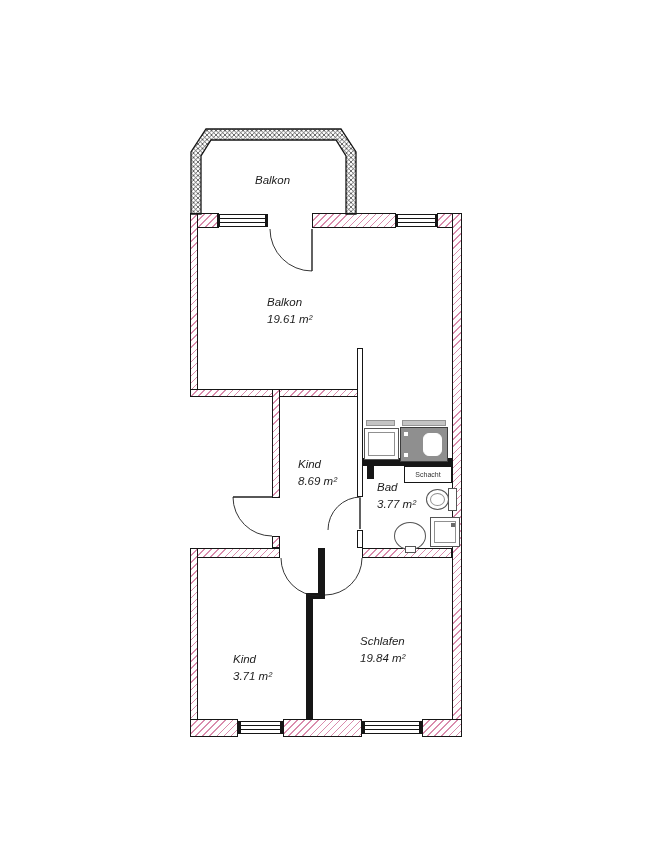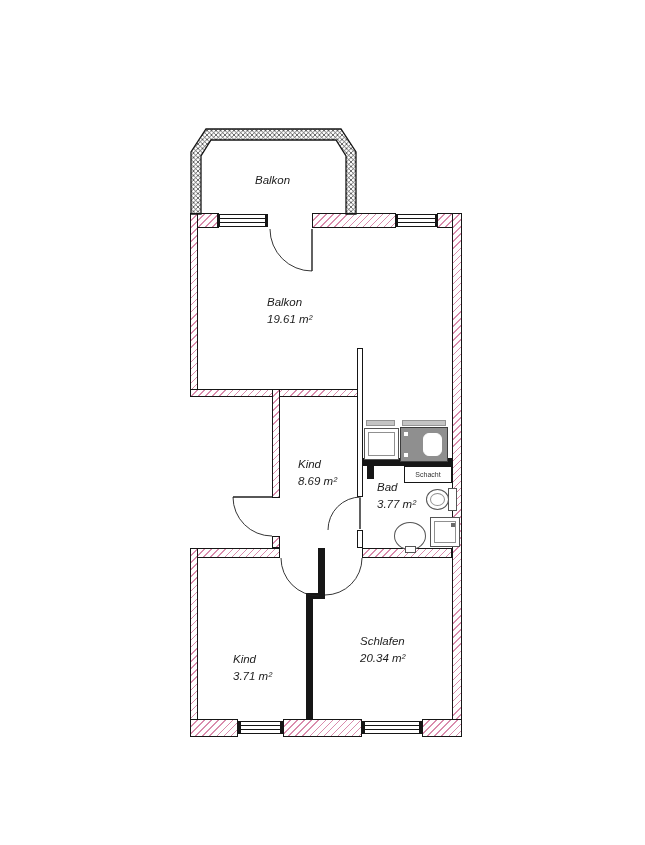--- a/index.html
+++ b/index.html
@@ -147,16 +147,16 @@
     <div>3.77 m²</div>
   </div>
 
   <div class="label" style="left:233px;top:651px">
     <div>Kind</div>
     <div>3.71 m²</div>
   </div>
 
   <div class="label" style="left:360px;top:633px">
     <div>Schlafen</div>
-    <div>20.34 m²</div>
+    <div>19.84 m²</div>
   </div>
 
 </div>
 
 </body></html>

